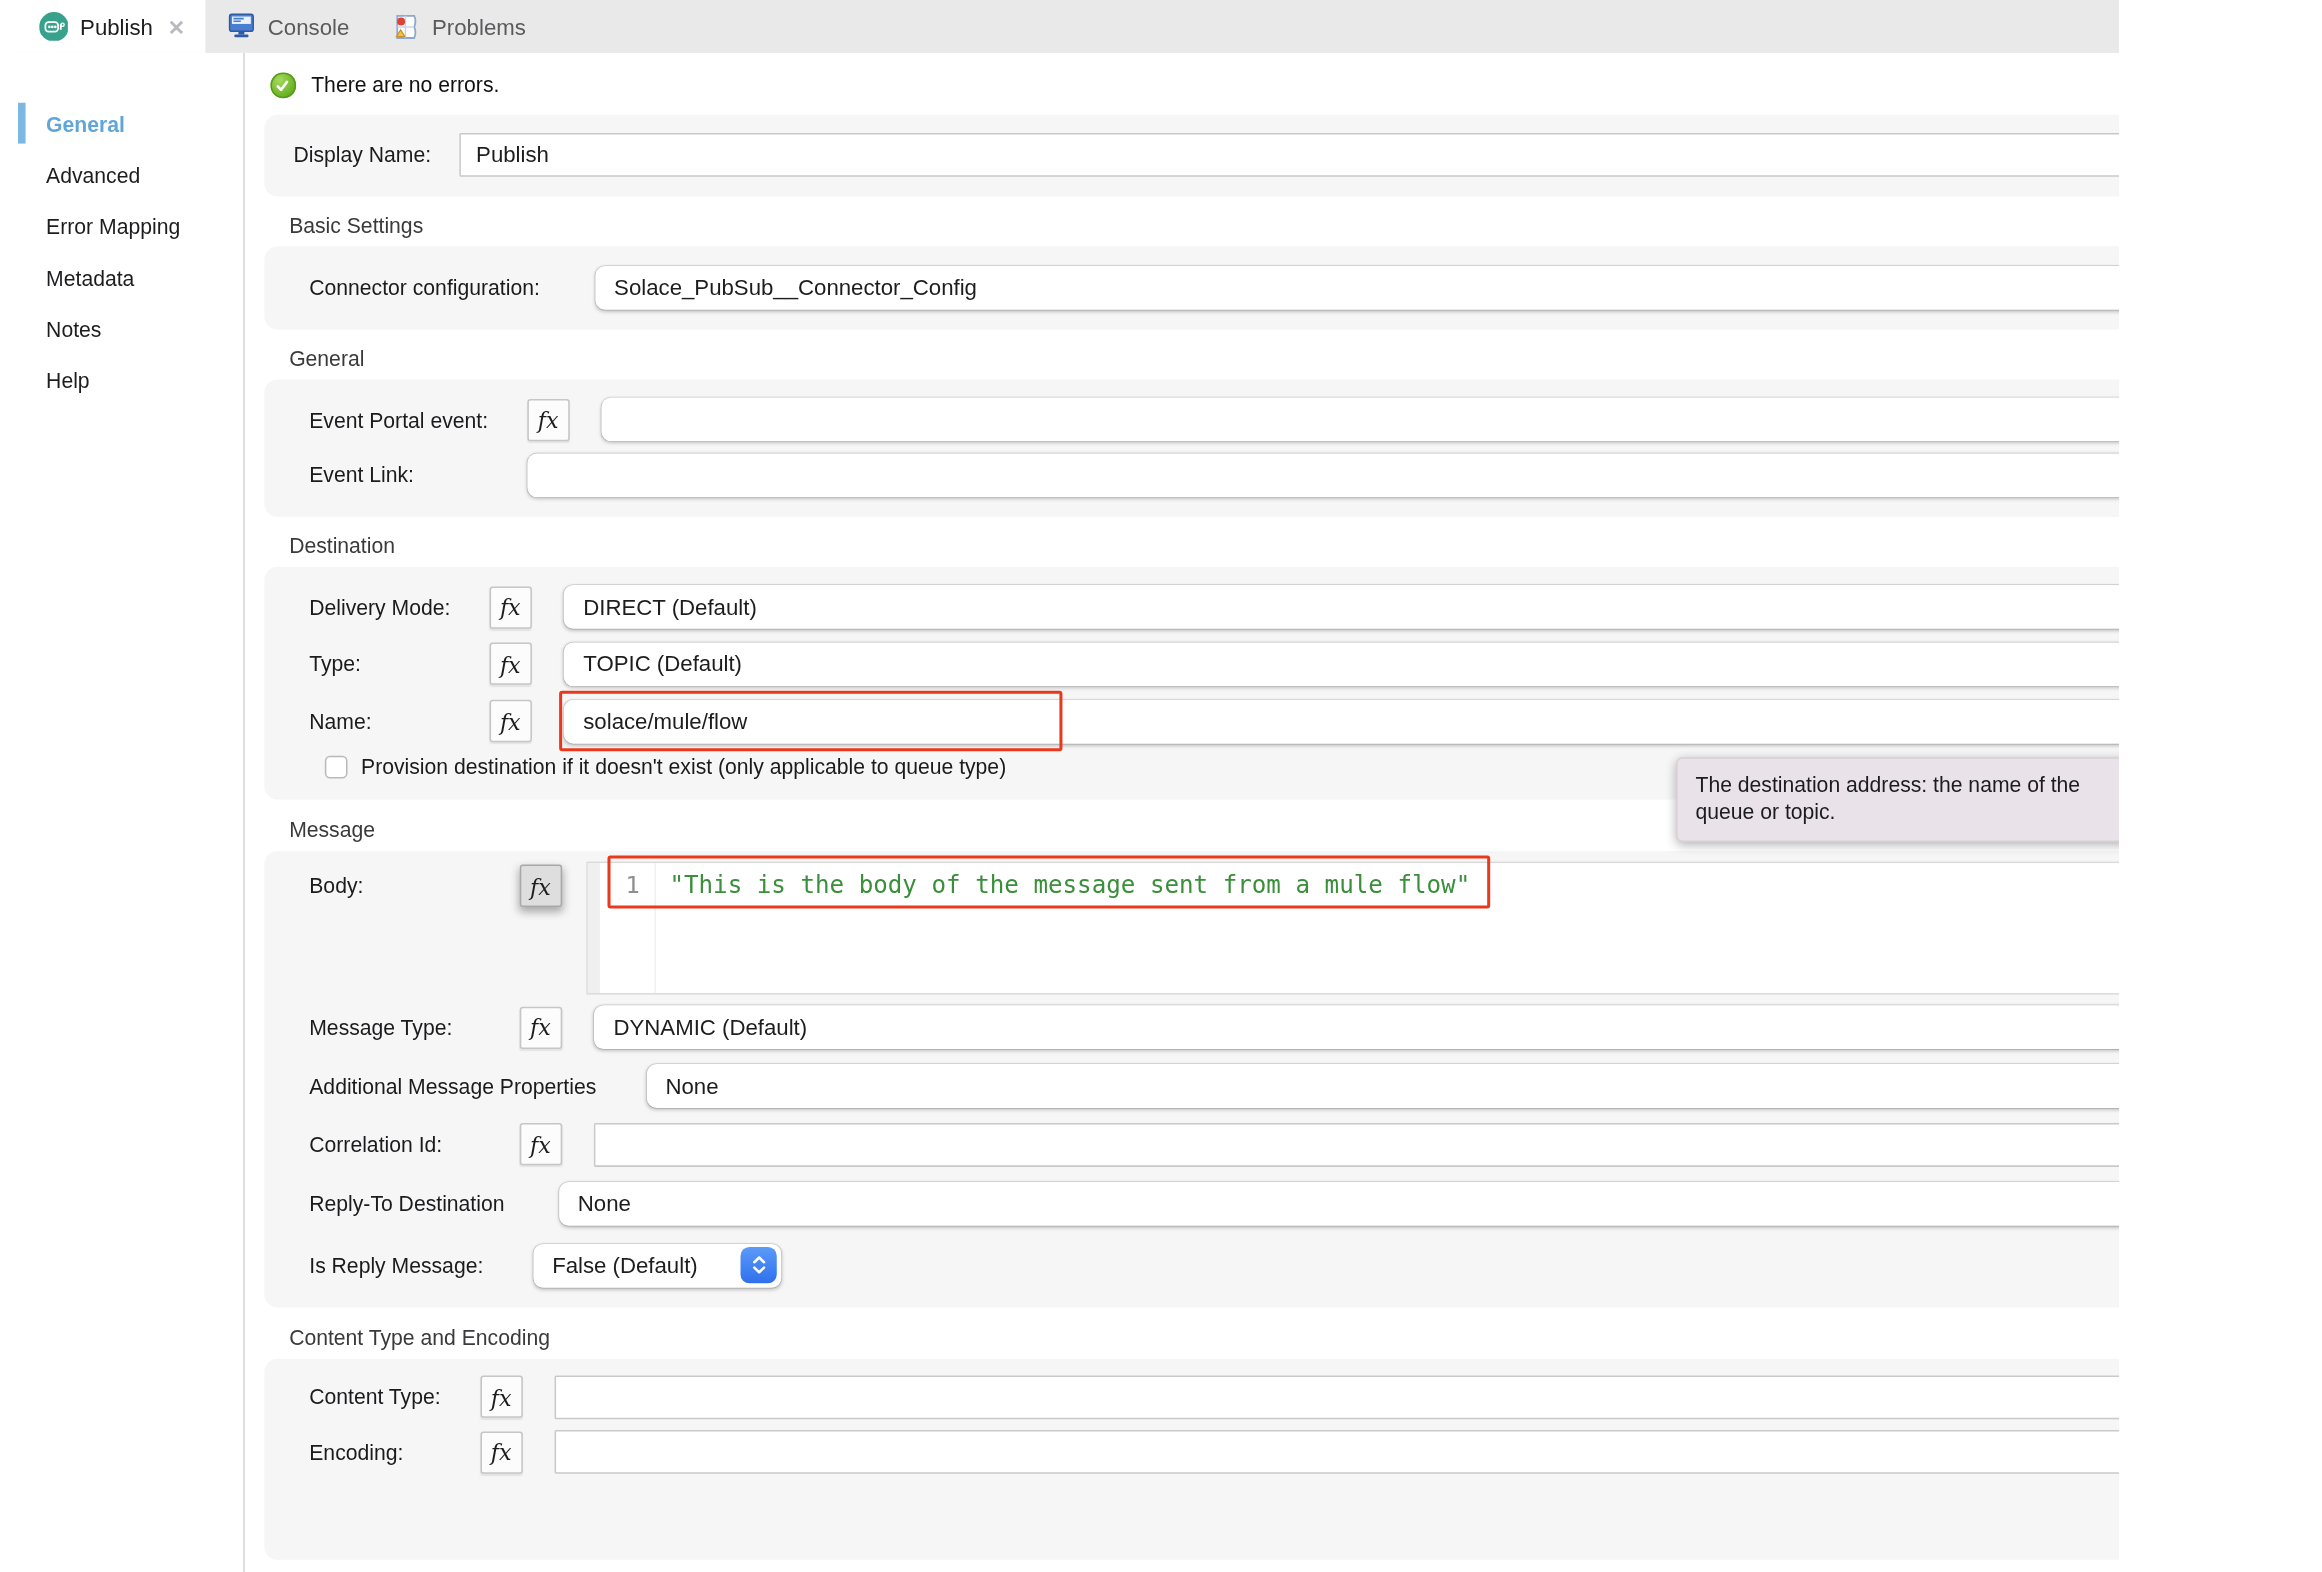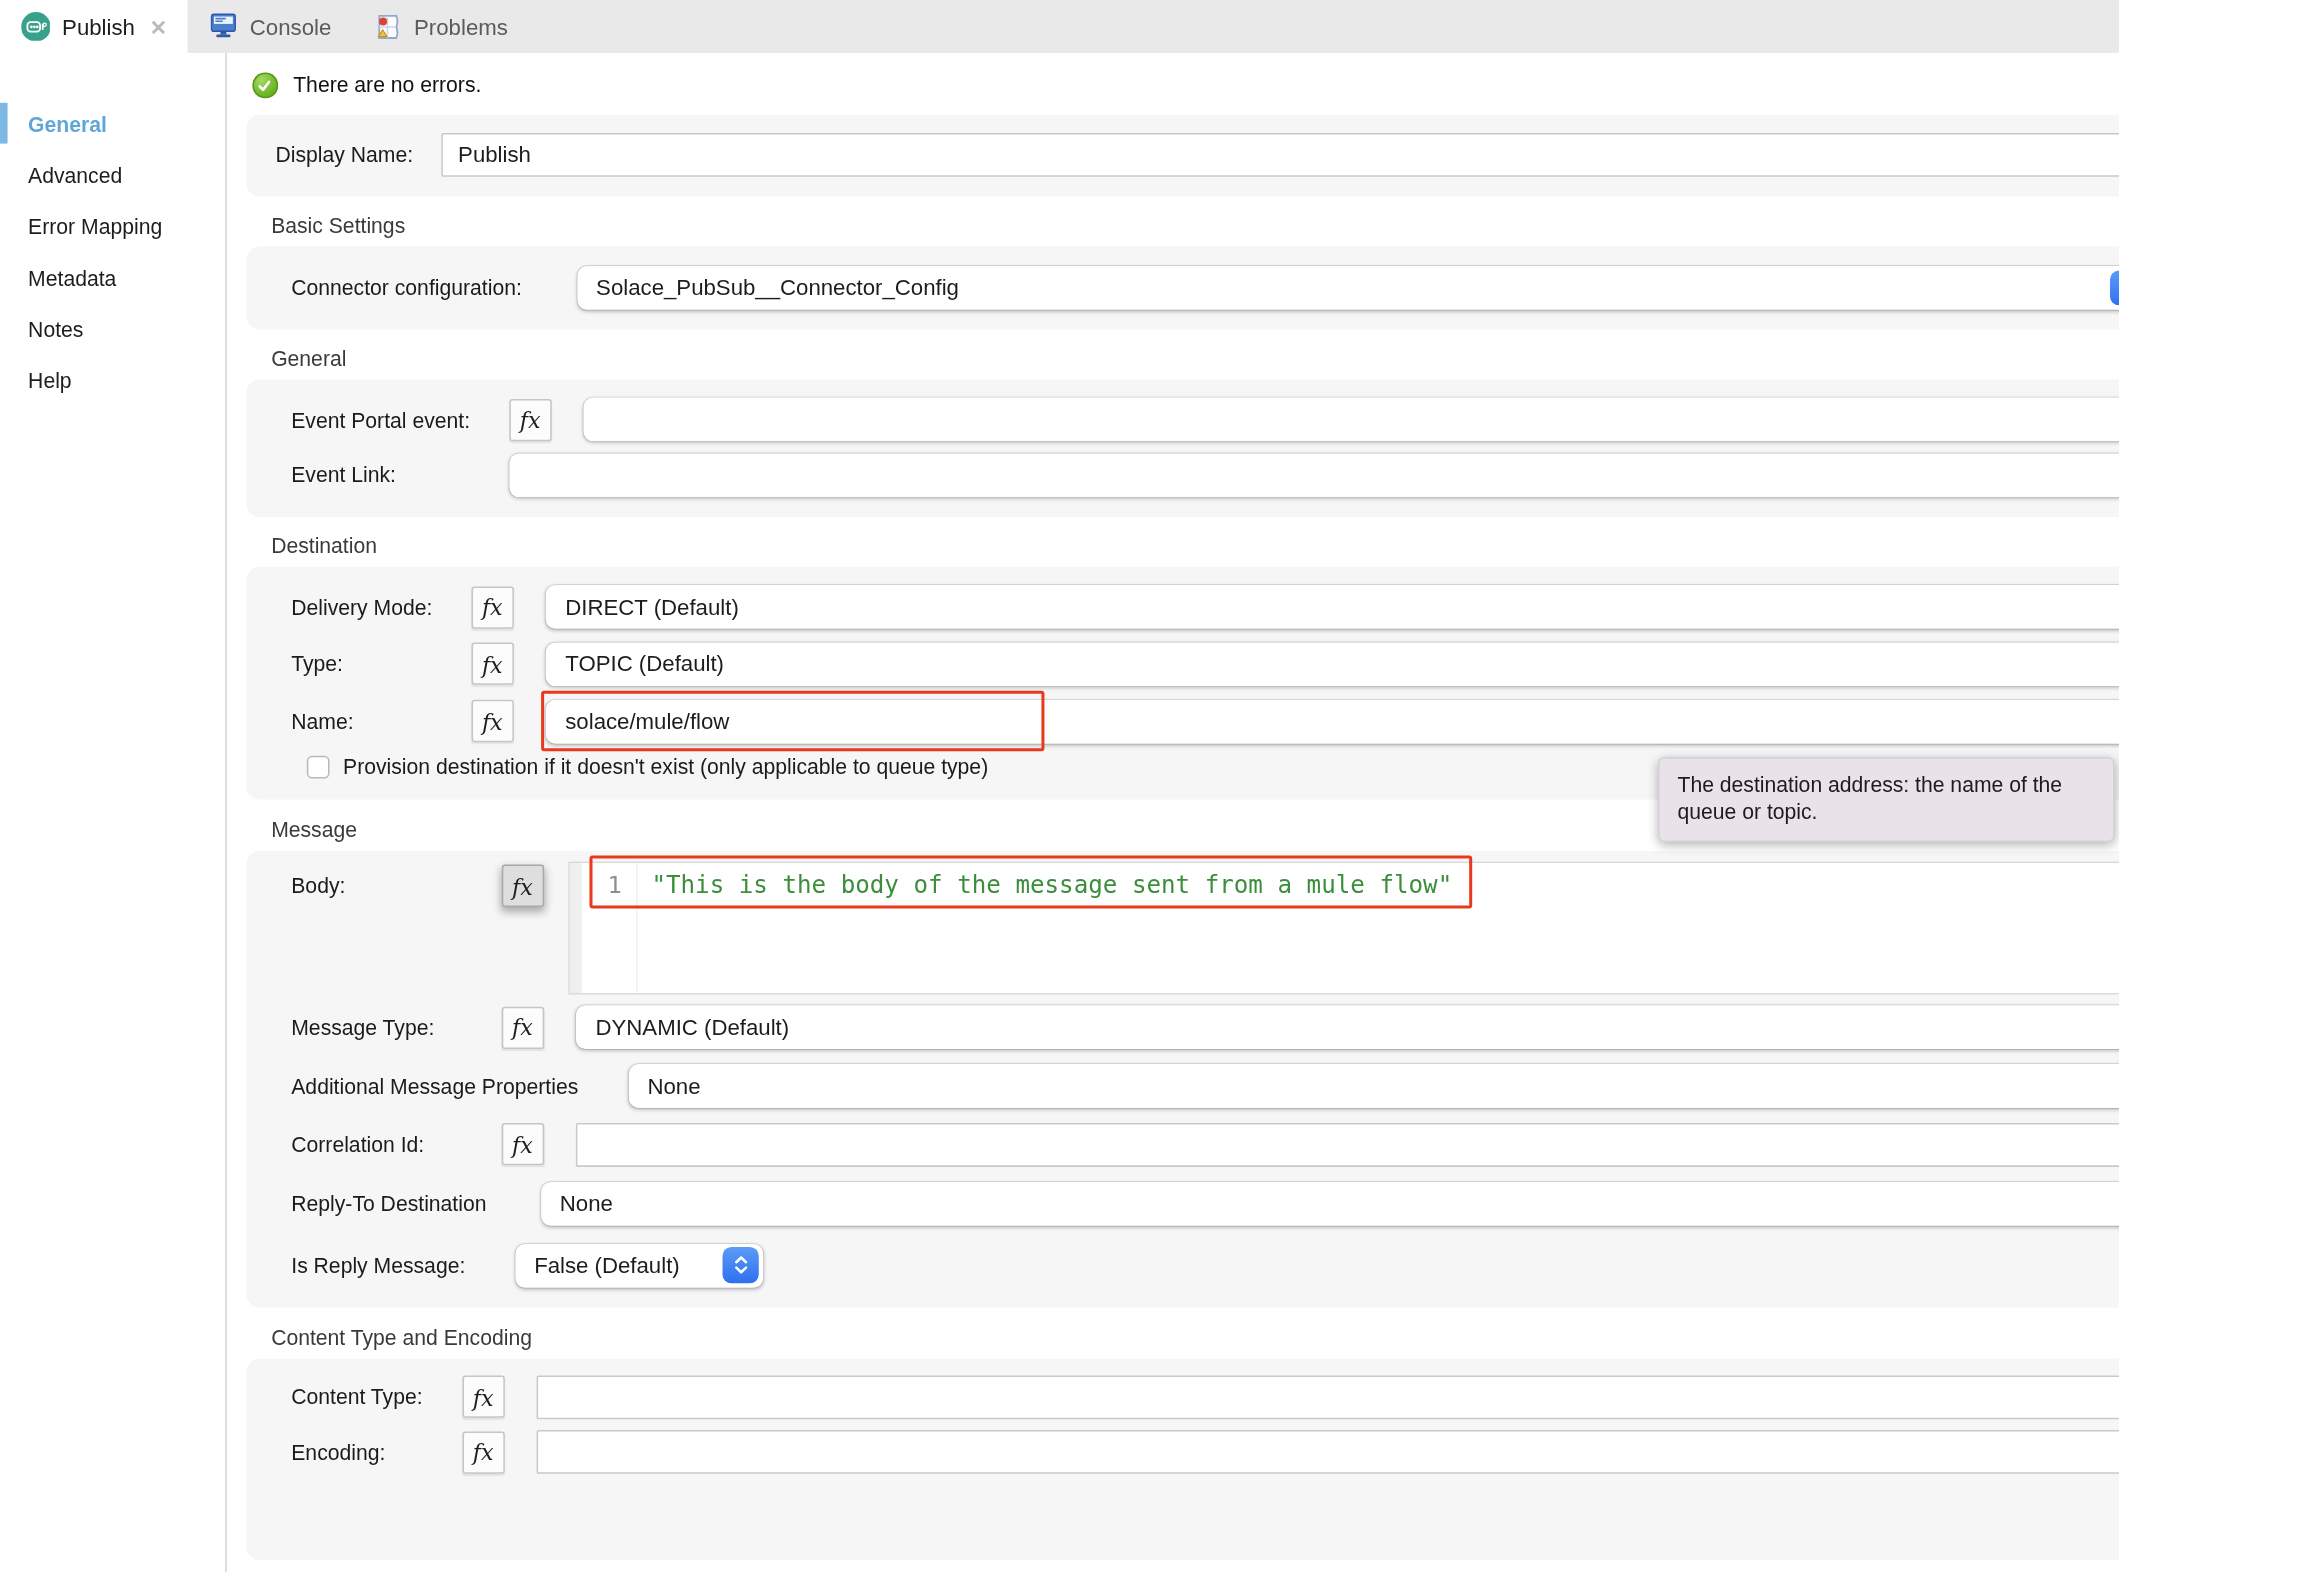--- a/index.html
+++ b/index.html
@@ -1,18 +1,18 @@
 <!DOCTYPE html>
 <html><head>
 <meta charset="utf-8">
 <style>
   * { box-sizing: border-box; margin: 0; padding: 0; }
   html,body { background:#fff; }
   body { font-family: "Liberation Sans", sans-serif; width:2323px; height:1572px; overflow:hidden; }
-  .viewport { width:2119px; height:1572px; overflow:hidden; position:relative; }
+  .viewport { width:2119px; height:1572px; overflow:hidden; position:relative;padding-left:18px; }
   .stage { width:1537px; height:1040px; transform:scale(1.5115); transform-origin:0 0; position:relative; background:#fff; }
 
   
   .tabbar { height:35px; background:#e9e9ea; display:flex; align-items:stretch; }
   .tab { display:flex; align-items:center; gap:7.8px; padding:0 13.7px; font-size:14.7px; color:#5b5b5e; cursor:default; }
   .tab.active { background:#ffffff; color:#1d1d1f; }
   .tab-close { color:#b9babd; font-size:13.7px; font-weight:bold; margin-left:2px; }
 
   
   .workarea { display:flex; height:1005px; }

